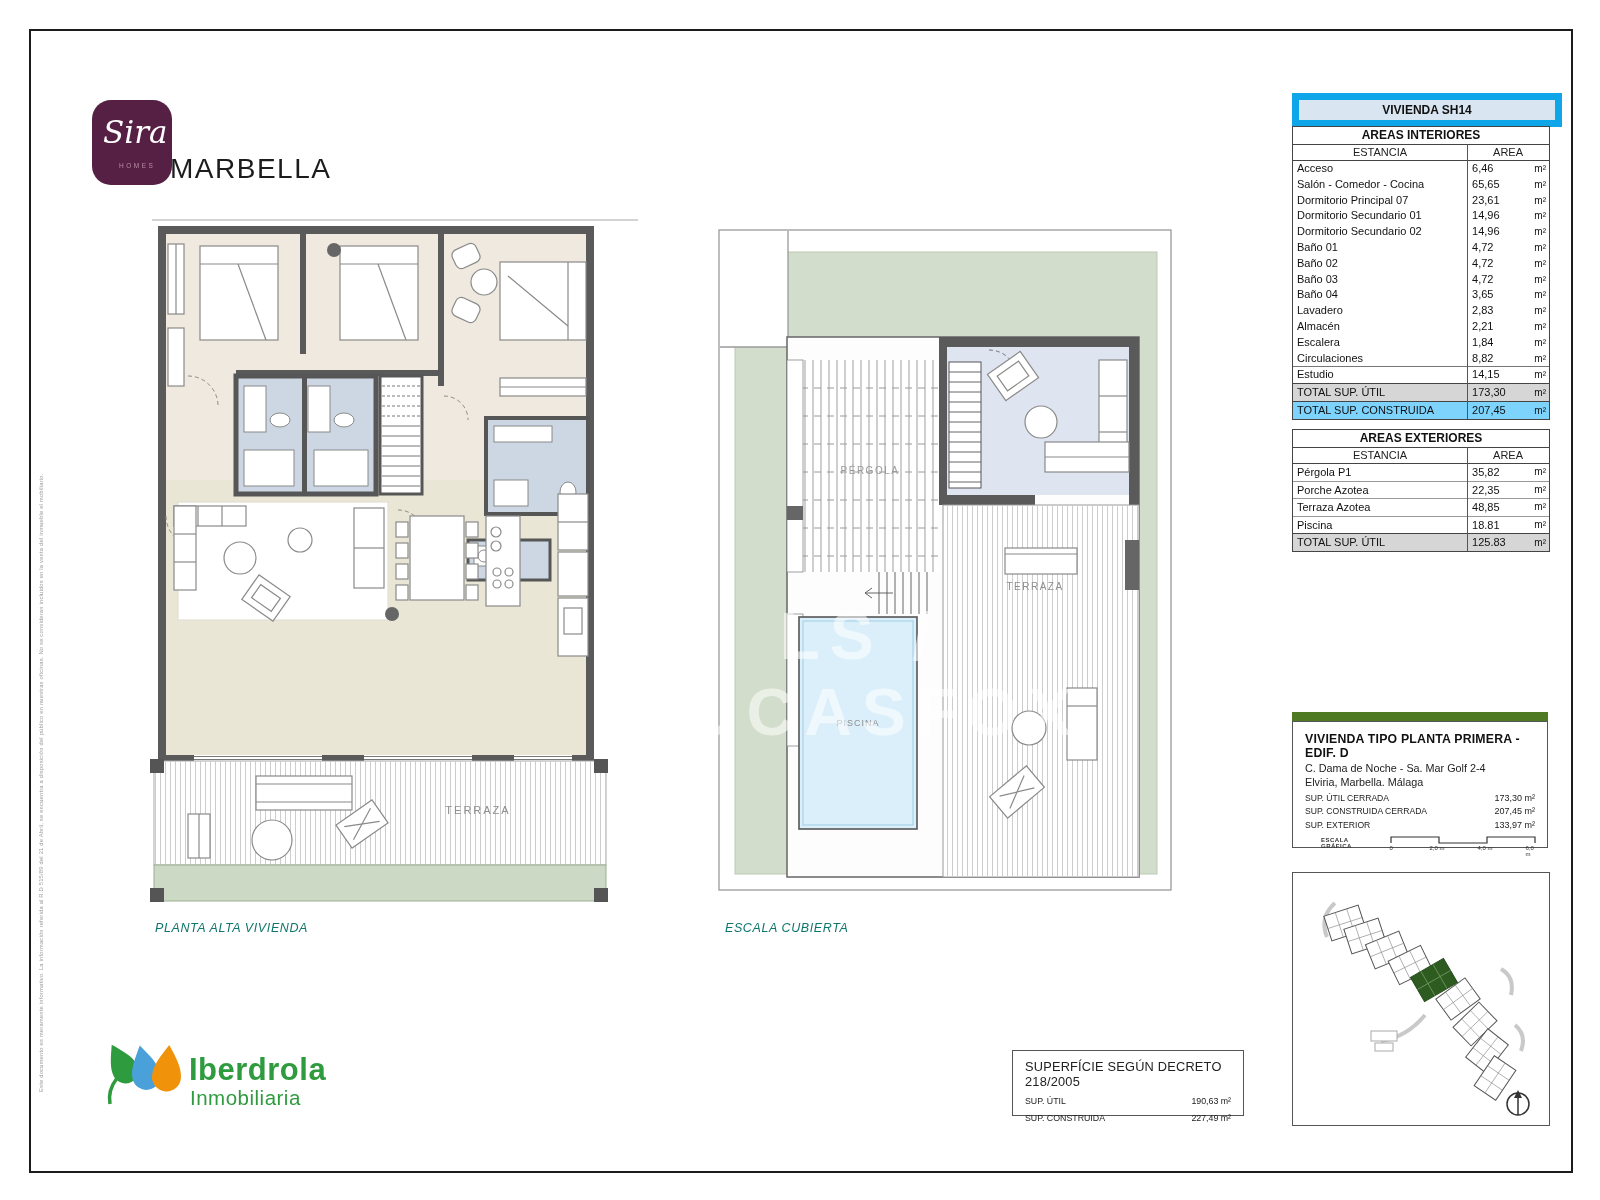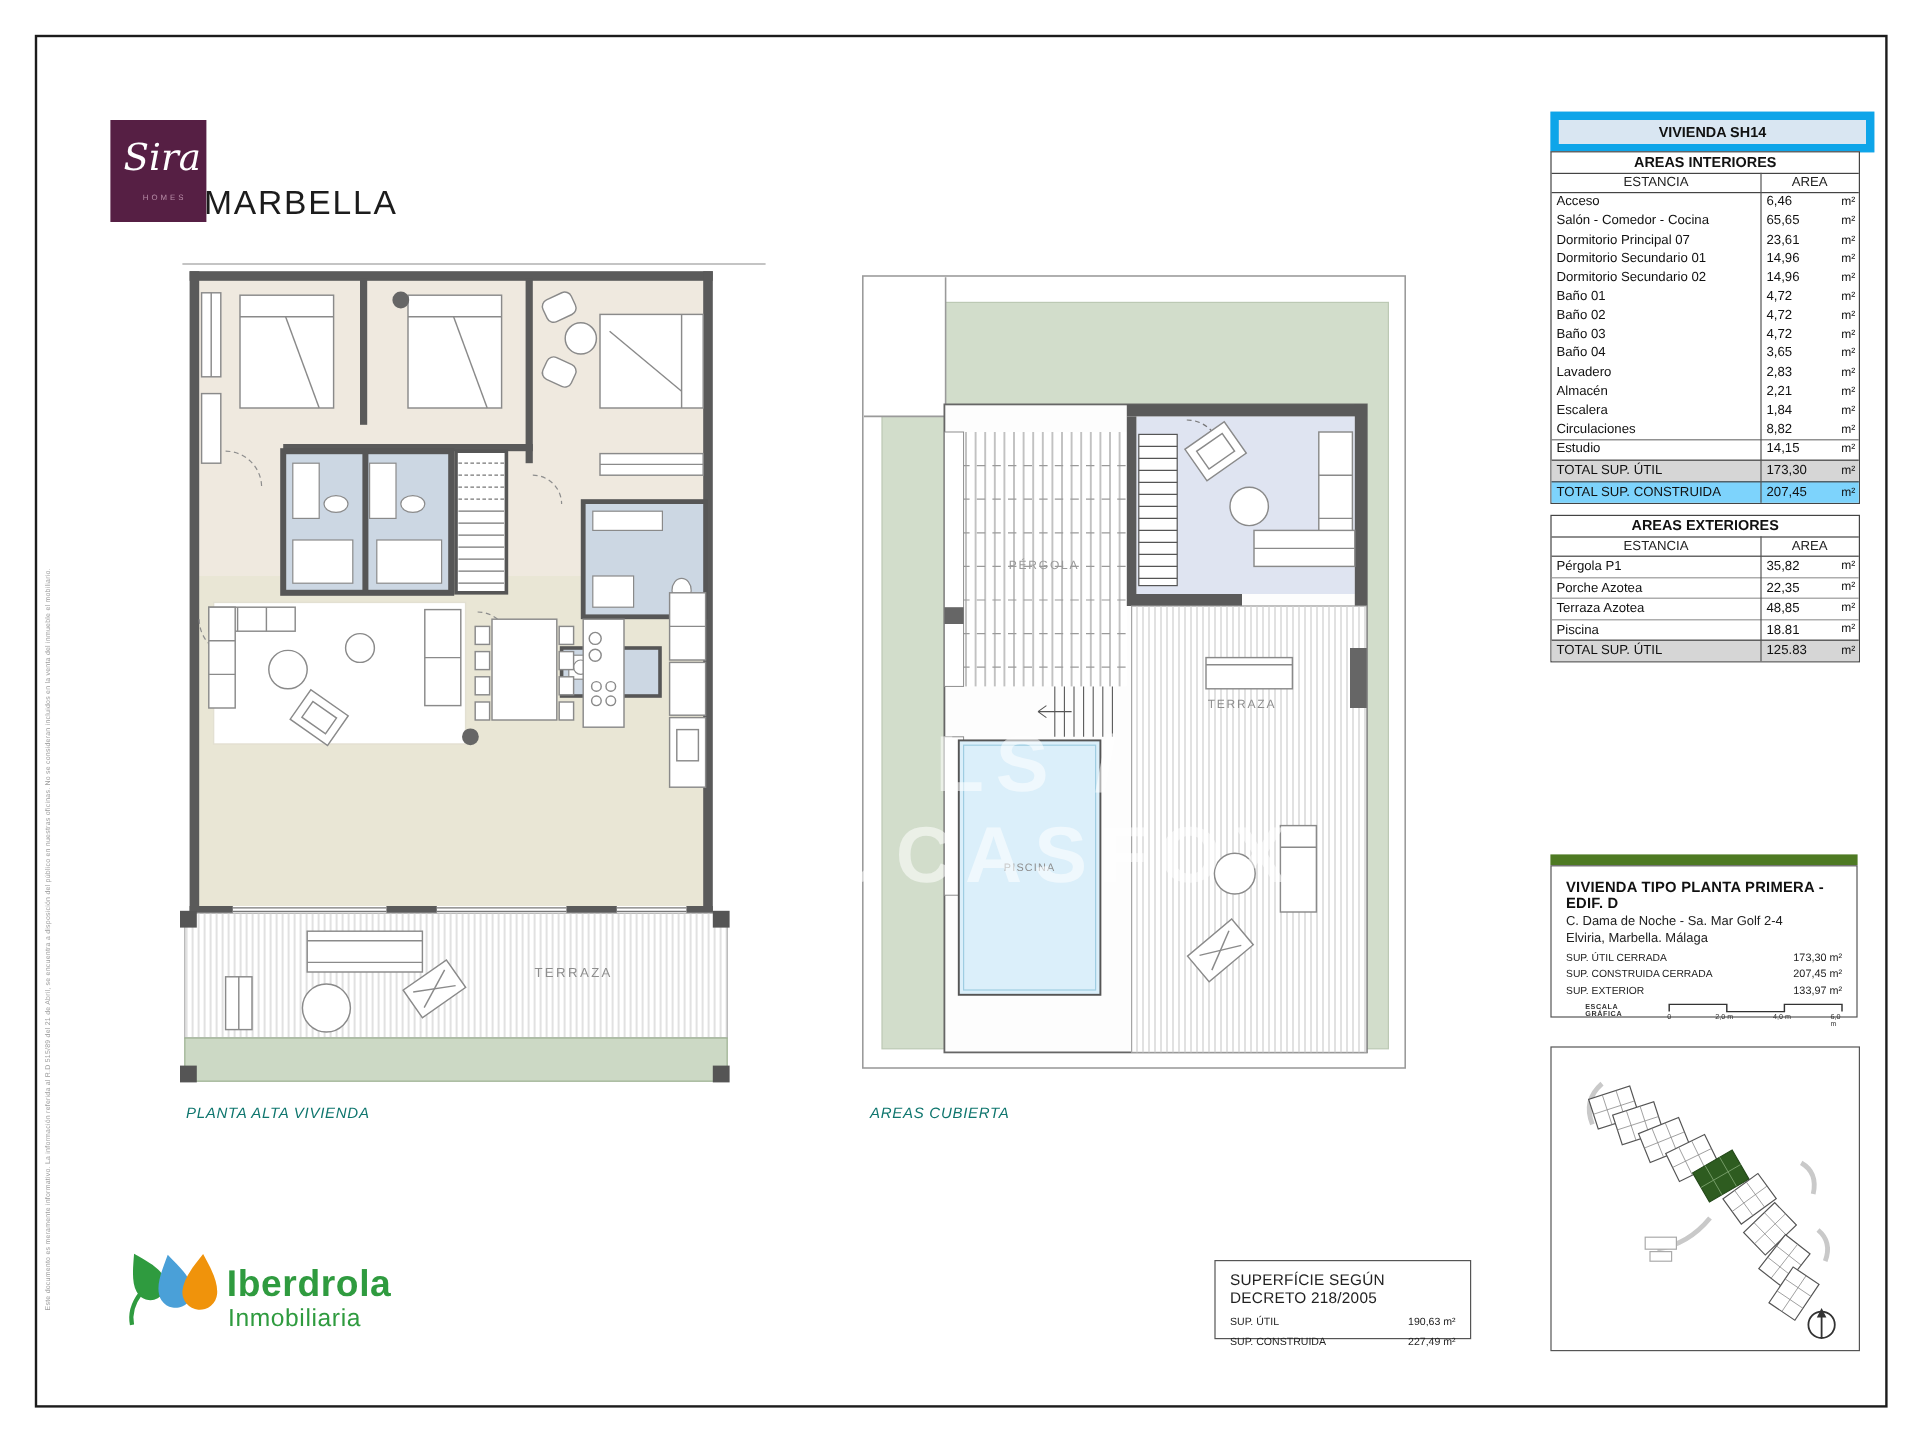--- a/index.html
+++ b/index.html
@@ -6,21 +6,21 @@
   .page{position:relative;width:1600px;height:1200px;background:#fff;overflow:hidden;
         font-family:"Liberation Sans",sans-serif;color:#222;margin:0 auto;}
   .frame{position:absolute;left:29px;top:29px;width:1540px;height:1140px;border:2px solid #1c1c1c;}
   svg text{font-family:"Liberation Sans",sans-serif;}
 
   
   .disclaimer{position:absolute;left:38px;top:1092px;transform:rotate(-90deg);transform-origin:0 0;
               font-size:5.8px;color:#9b9b9b;white-space:nowrap;letter-spacing:.2px;}
 
   
-  .sira{position:absolute;left:92px;top:100px;width:80px;height:85px;background:var(--plum,#561f44);}
+  .sira{position:absolute;left:92px;top:100px;width:80px;height:85px;background:var(--plum,#561f44);border-radius:19px;}
   .sira-script{position:absolute;left:11px;top:14px;font-family:"DejaVu Serif",serif;font-style:italic;
                color:#fff;font-size:31px;}
   .sira-sub{position:absolute;left:27px;top:62px;font-size:6.5px;letter-spacing:2.5px;color:#b98fa9;}
   .city{position:absolute;left:170px;top:153px;font-size:28px;letter-spacing:1.5px;color:#1c1c1c;}
 
   
   .plan-svg{position:absolute;}
   .plan-label{position:absolute;font-size:12.5px;color:#0f766e;letter-spacing:.6px;font-style:italic;}
   .watermark{position:absolute;left:590px;top:598px;width:540px;text-align:center;font-size:66px;
              font-weight:bold;letter-spacing:10px;color:rgba(255,255,255,.55);pointer-events:none;}
@@ -50,21 +50,21 @@
   .info-addr{margin:0 12px;font-size:10.8px;line-height:13.5px;color:#222;}
   .info-row{display:flex;justify-content:space-between;margin:3.5px 12px 0;font-size:8.6px;color:#222;}
   .info-row .v{font-size:9px;}
   .scale-row{display:flex;align-items:flex-end;margin:5px 12px 0 28px;}
   .scale-label{font-size:6px;font-weight:bold;letter-spacing:.5px;color:#333;margin-right:10px;padding-bottom:4px;}
   .scale-ticks{position:relative;width:158px;height:18px;}
   .scale-ticks span{position:absolute;top:10px;font-size:6px;color:#333;}
 
   .site-box{position:absolute;left:1292px;top:872px;width:256px;height:252px;border:1px solid #555;background:#fff;}
 
-  .decreto{position:absolute;left:1012px;top:1050px;width:214px;height:66px;border:1px solid #555;background:#fff;box-sizing:border-box;padding:8px 12px 0;}
+  .decreto{position:absolute;left:1012px;top:1050px;width:232px;height:66px;border:1px solid #555;background:#fff;box-sizing:border-box;padding:8px 12px 0;}
   .decreto-title{font-size:12.8px;color:#222;letter-spacing:.2px;}
   .decreto-row{display:flex;justify-content:space-between;margin-top:7px;font-size:8.8px;color:#222;}
 
   .iberdrola{position:absolute;left:103px;top:1020px;}
 </style>
 </head>
 <body>
 
 <div class="page">
 
@@ -355,21 +355,21 @@
     <g>
       <rect x="94" y="407" width="118" height="212" fill="#dbeffa" stroke="#555" stroke-width="1.6"></rect>
       <rect x="98" y="411" width="110" height="204" fill="none" stroke="#9fcde2" stroke-width="1"></rect>
       <text x="153" y="516" font-size="9" letter-spacing="1" fill="#8e8e8e" text-anchor="middle">PISCINA</text>
     </g>
   </svg>
 
   <div class="watermark">LS / LUCASFOX</div>
 
   <div class="plan-label" style="left:155px;top:921px">PLANTA ALTA VIVIENDA</div>
-  <div class="plan-label" style="left:725px;top:921px">AREAS CUBIERTA</div>
+  <div class="plan-label" style="left:725px;top:921px">ESCALA CUBIERTA</div>
 
   <div class="unit-header">VIVIENDA SH14</div>
 
   <div class="tbl int" style="top:126px">
     <div class="tbl-title">AREAS INTERIORES</div>
     <div class="tbl-head">
       <span class="h1">ESTANCIA</span>
       <span class="h2">AREA</span>
     </div>
     <div class="tbl-body">

